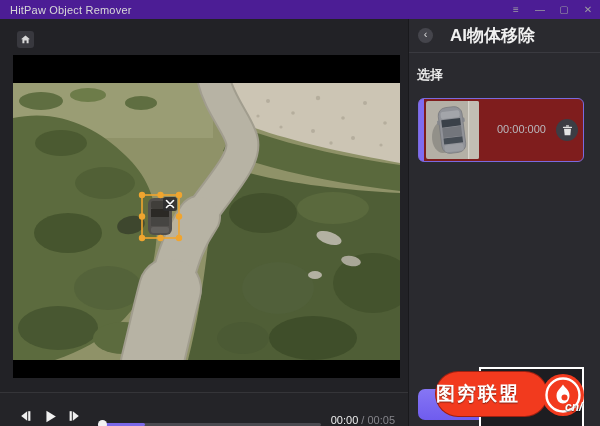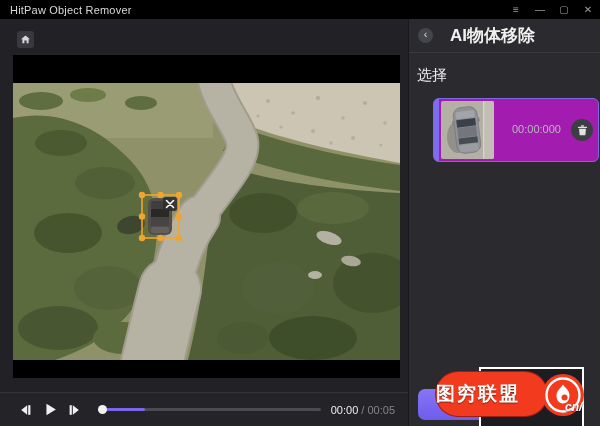--- a/index.html
+++ b/index.html
@@ -1,60 +1,60 @@
 <!DOCTYPE html>
 <html><head>
 <meta charset="utf-8">
 <style>
   * { margin:0; padding:0; box-sizing:border-box; }
   html,body { background:#111; }
   body { font-family:"Liberation Sans","DejaVu Sans",sans-serif; }
   .window { position:relative; width:600px; height:426px; background:#232327; overflow:hidden; }
 
   
-  .titlebar { position:absolute; top:0; left:0; width:600px; height:19px; background:#000000;
+  .titlebar { position:absolute; top:0; left:0; width:600px; height:19px; background:#4c1d95;
               display:flex; align-items:center; }
   .titlebar .app-title { color:#d8d8d8; font-size:11px; margin-left:10px; letter-spacing:.2px; }
   .win-controls { position:absolute; right:0; top:0; height:19px; display:flex; align-items:center; }
   .win-btn { width:24px; height:19px; color:#9d9da2; font-size:10px; display:flex; align-items:center;
              justify-content:center; cursor:default; }
 
   .content { position:absolute; top:19px; left:0; width:600px; height:407px; display:flex; }
 
   
   .left-panel { position:relative; width:408px; height:407px; background:#222226; }
   .home-btn { position:absolute; left:17px; top:12px; width:17px; height:17px; background:#38383e;
               border-radius:3px; display:flex; align-items:center; justify-content:center; }
   .stage { position:absolute; left:13px; top:36px; width:387px; height:323px; background:#000; }
   .scene { position:absolute; left:0; top:28px; width:387px; height:277px; }
 
   .controls-bar { position:absolute; left:0; bottom:0; width:408px; height:34px; background:#242428;
-                  border-top:1px solid #353539; display:flex; align-items:center; }
+                  border-top:1px solid #353539; display:flex; align-items:flex-end; }
   .t-btn { width:22px; height:20px; display:flex; align-items:center; justify-content:center; }
   .t-btn svg { display:block; }
   .progress { position:relative; flex:1; height:3px; background:#4a4a50; border-radius:2px;
               margin:0 10px 0 12px; }
   .progress .fill { position:absolute; left:0; top:0; height:3px; width:21%; background:#7a68e8; border-radius:2px; }
   .progress .knob { position:absolute; left:0px; top:-3px; width:9px; height:9px; border-radius:50%;
                     background:#f2f2f2; }
   .time { font-size:11px; margin-right:13px; white-space:nowrap; }
   .time .cur { color:#ededed; }
   .time .rest { color:#84848a; }
 
   
   .sidebar { position:relative; width:192px; height:407px; background:#2a2a2f; border-left:1px solid #19191c; }
   .side-header { position:absolute; top:0; left:0; width:100%; height:34px; border-bottom:1px solid #3a3a40;
                  display:flex; align-items:center; }
   .back-btn { width:15px; height:15px; border-radius:50%; background:#45454c; color:#dcdcdc;
               font-size:11px; line-height:13px; text-align:center; margin-left:9px; }
   .panel-title { color:#f0f0f0; font-size:17px; font-weight:bold; margin-left:17px; }
-  .select-label { position:absolute; left:8px; top:47px; color:#eaeaea; font-size:15px; font-weight:normal; }
-
-  .clip-card { position:absolute; left:9px; top:79px; width:166px; height:64px; background:#a21caf;
-               border:1px solid #7a6ade; border-radius:6px; display:flex; align-items:center;margin-left:15px; }
+  .select-label { position:absolute; left:8px; top:47px; color:#eaeaea; font-size:13px; font-weight:bold; }
+
+  .clip-card { position:absolute; left:9px; top:79px; width:166px; height:64px; background:#7f1d1d;
+               border:1px solid #7a6ade; border-radius:6px; display:flex; align-items:center; }
   .clip-accent { position:absolute; left:0; top:0; width:5px; height:62px; background:#7e6cf0;
                  border-radius:4px 0 0 4px; }
   .clip-thumb { position:absolute; left:7px; top:2px; width:53px; height:58px; border-radius:2px; overflow:hidden; }
   .clip-time { position:absolute; left:78px; top:24px; color:#b9b9be; font-size:11px; }
   .trash-btn { position:absolute; left:137px; top:20px; width:22px; height:22px; border-radius:50%;
                background:#3d3d44; display:flex; align-items:center; justify-content:center; }
 
   .action-button { position:absolute; left:9px; top:370px; width:166px; height:31px; border-radius:7px;
                    background:linear-gradient(180deg,#8676f4,#6f5cee); border:none; z-index:1; }
 

